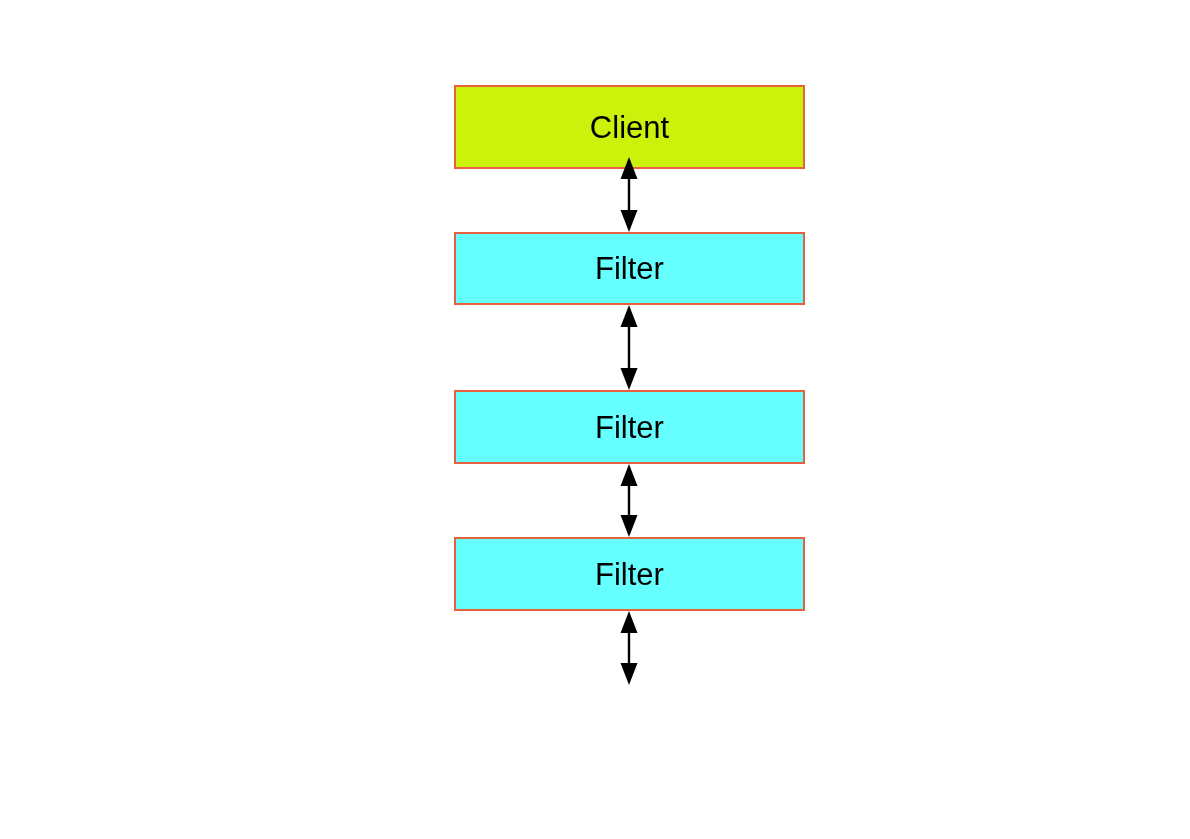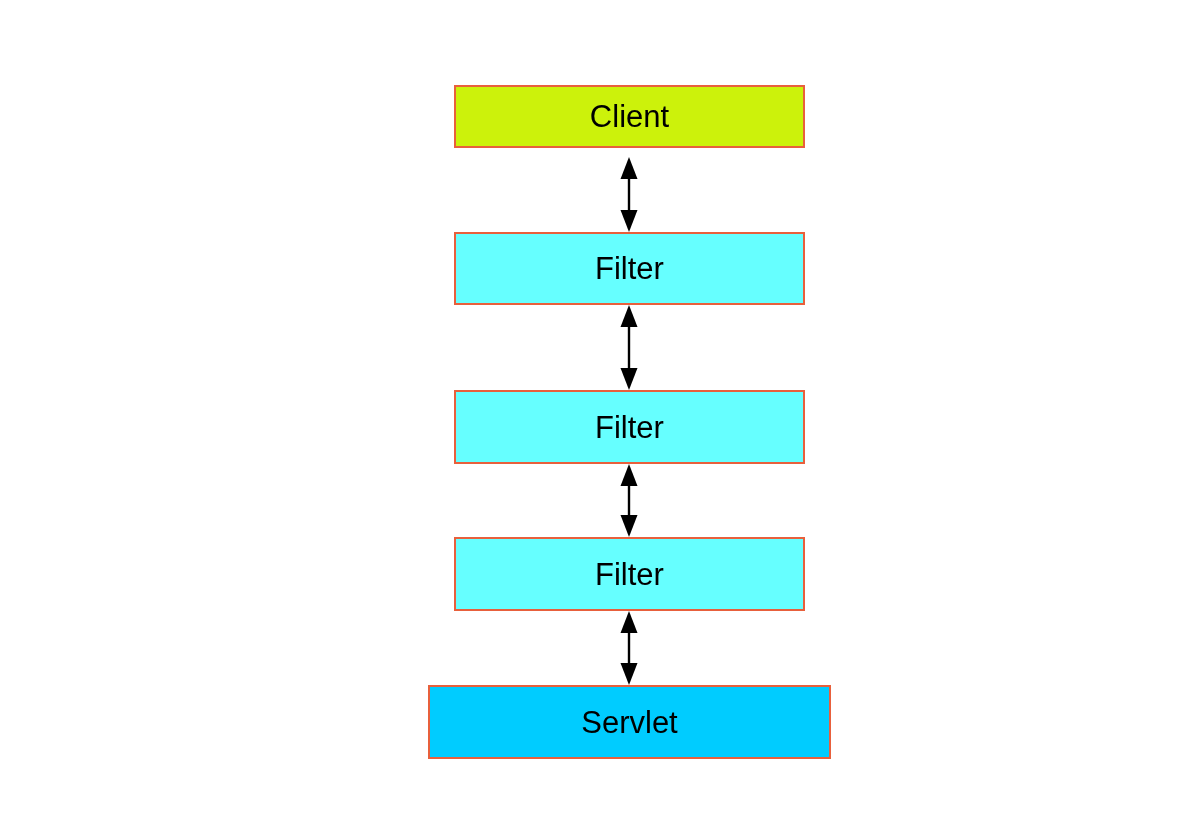--- a/index.html
+++ b/index.html
@@ -21,21 +21,21 @@
     border: 2px solid #E8603C;
     display: flex;
     align-items: center;
     justify-content: center;
   }
   .node-label {
     font-size: 31px;
     color: #000000;
     line-height: 1;
   }
-  .node-client   { left: 454px; top: 85px;  width: 351px; height: 63px; background: #CCF20B; }
+  .node-client   { left: 454px; top: 85px;  width: 351px; height: 84px; background: #CCF20B; }
   .node-filter-1 { left: 454px; top: 232px; width: 351px; height: 73px; background: #66FFFF; }
   .node-filter-2 { left: 454px; top: 390px; width: 351px; height: 74px; background: #66FFFF; }
   .node-filter-3 { left: 454px; top: 537px; width: 351px; height: 74px; background: #66FFFF; }
   .node-servlet  { left: 428px; top: 685px; width: 403px; height: 74px; background: #00CCFF; }
   .arrow {
     position: absolute;
     left: 617px;
     width: 24px;
     display: block;
   }
@@ -84,17 +84,14 @@
   <div class="node node-filter-3">
     <span class="node-label">Filter</span>
   </div>
 
   <svg class="arrow arrow-4" width="24" height="74" viewBox="0 0 24 74" xmlns="http://www.w3.org/2000/svg">
     <polygon points="12,0 3.5,22 20.5,22"></polygon>
     <line x1="12" y1="16" x2="12" y2="58"></line>
     <polygon points="12,74 3.5,52 20.5,52"></polygon>
   </svg>
 
-  <div class="node node-servlet">
-    <span class="node-label">Servlet</span>
-  </div>
 
 </div>
 
 </body></html>

